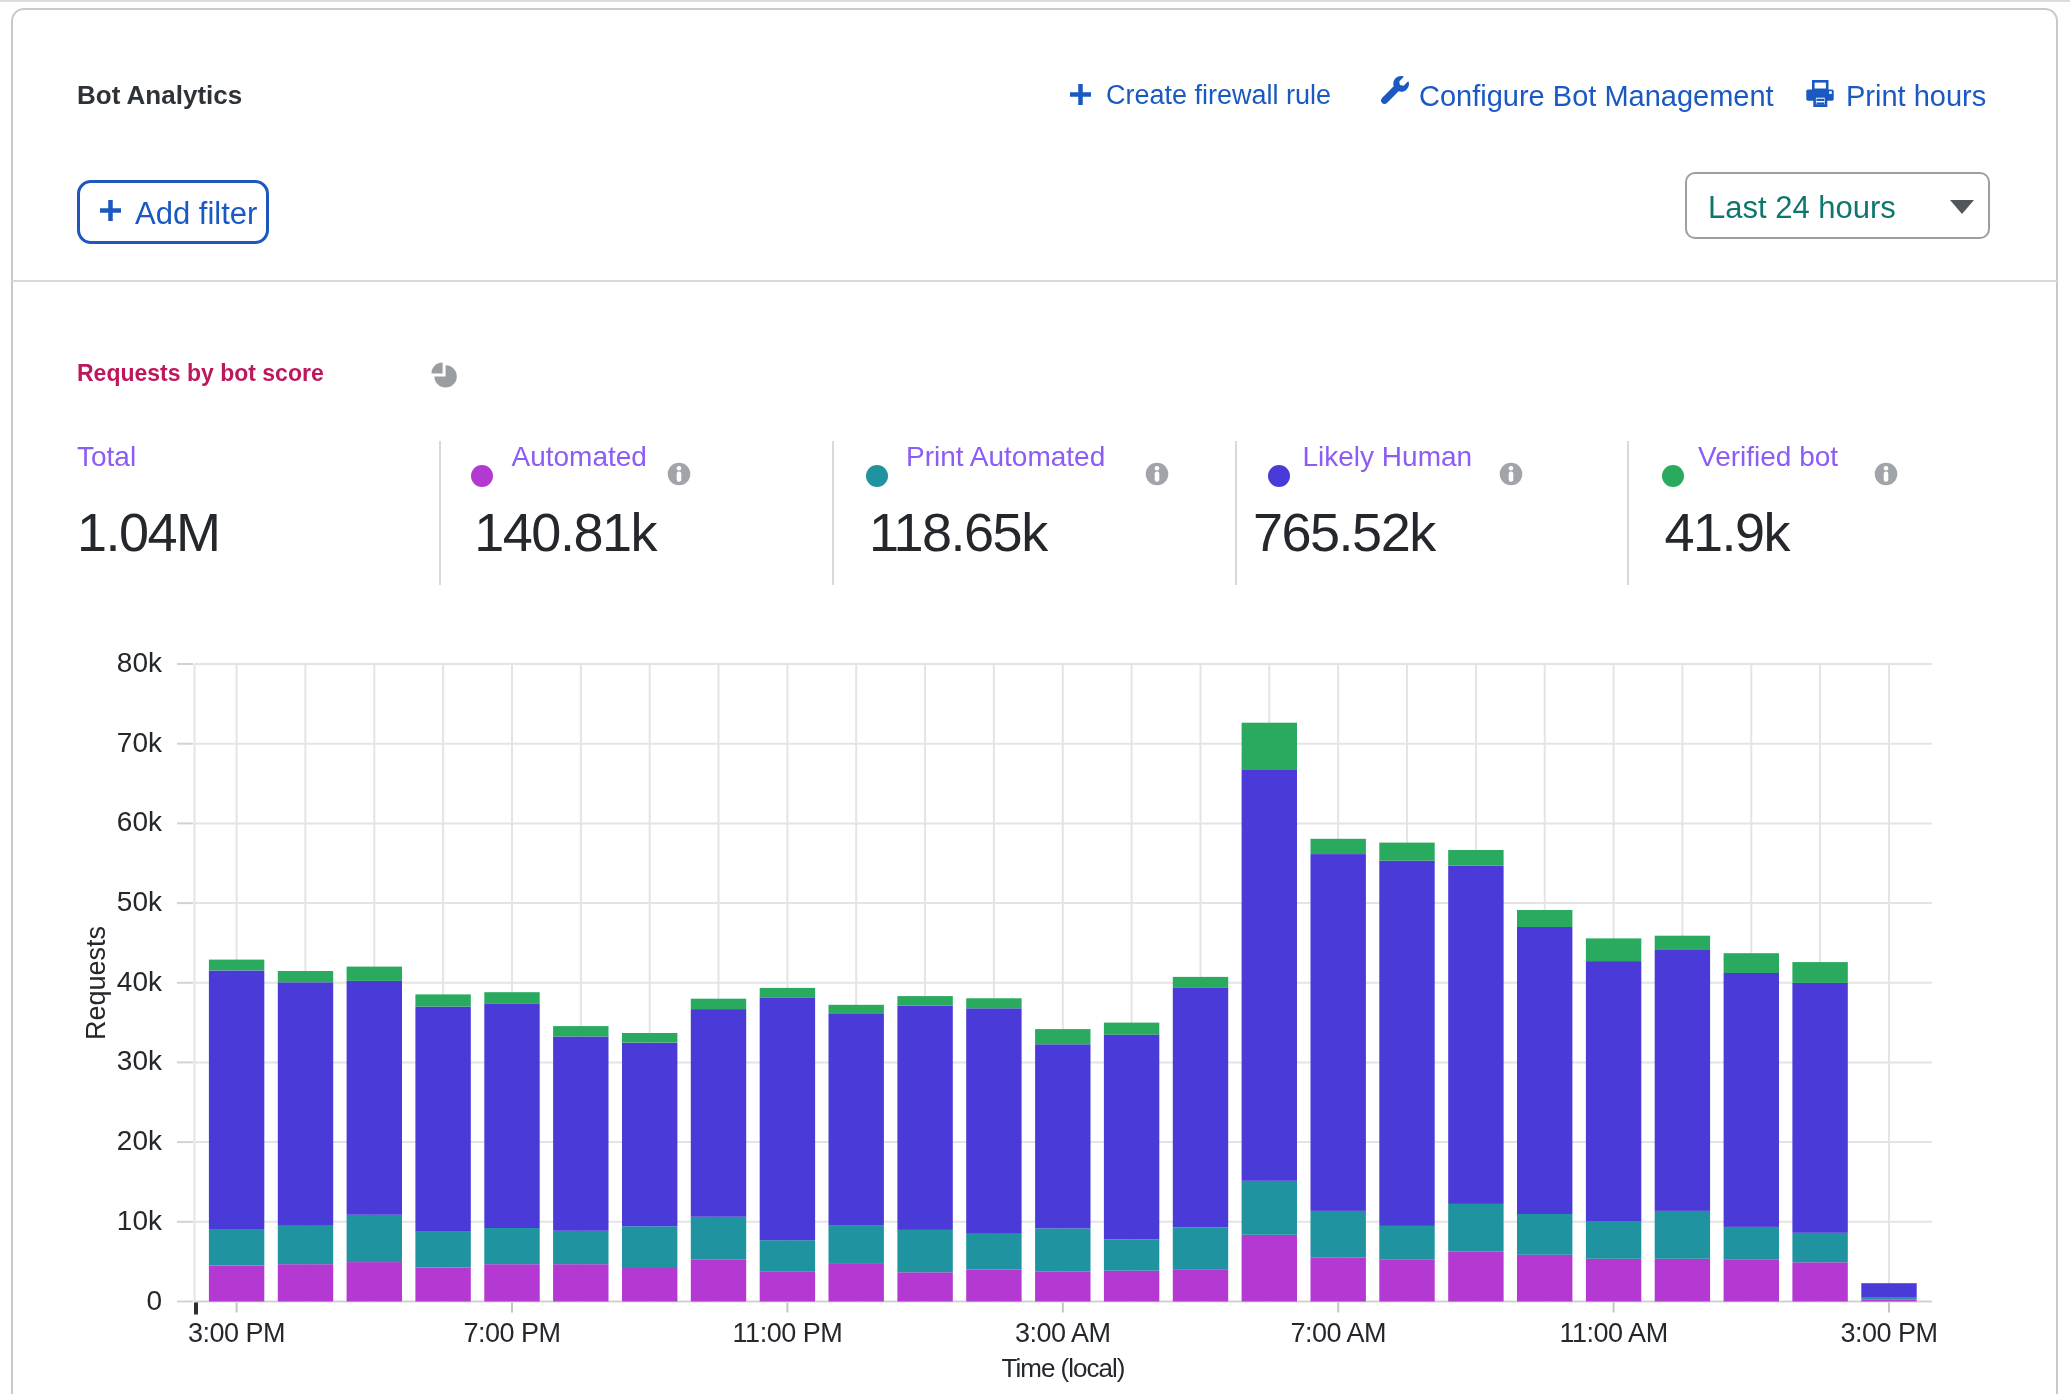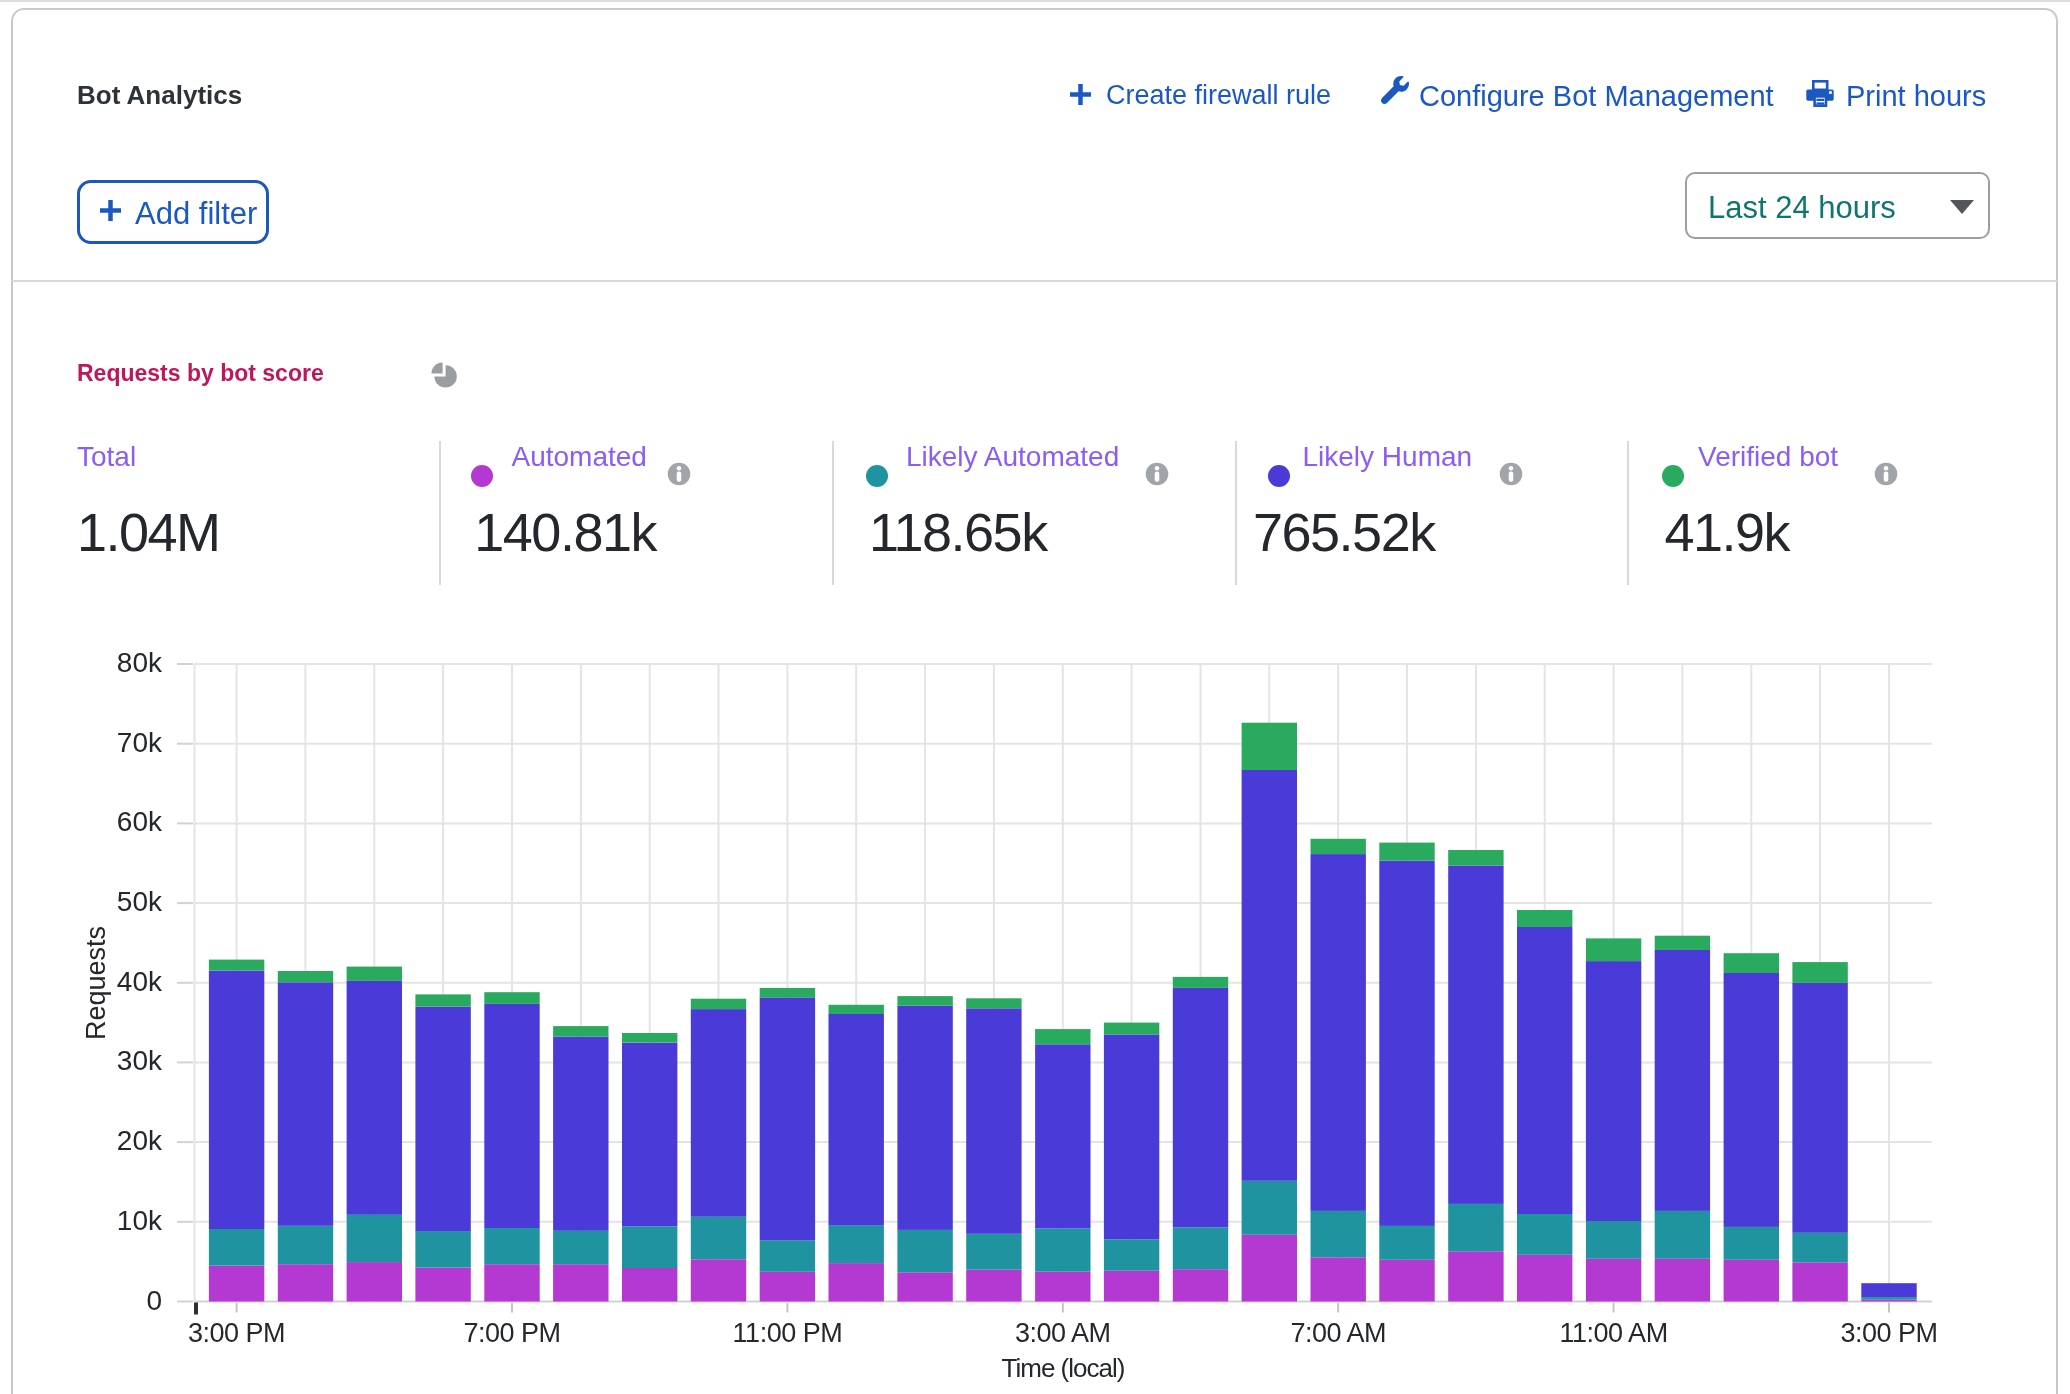--- a/index.html
+++ b/index.html
@@ -56,21 +56,21 @@
 <div style="position:absolute;left:471px;top:465px;width:22px;height:22px;border-radius:50%;background:#b438d2"></div>
 <div class="slab" style="left:511.5px">Automated</div>
 <svg style="position:absolute;left:667px;top:462px" width="24" height="24" viewBox="0 0 24 24">
     <circle cx="12" cy="12" r="11.3" fill="#a1a4a8"></circle>
     <rect x="9.7" y="9.6" width="4.6" height="10.2" rx="2.1" fill="#fff"></rect>
     <circle cx="12" cy="6.3" r="2.3" fill="#fff"></circle>
   </svg>
 <div class="sval" style="left:474.3px">140.81k</div>
 <div style="position:absolute;left:832px;top:441px;width:2px;height:144px;background:#d9d9d9"></div>
 <div style="position:absolute;left:866px;top:465px;width:22px;height:22px;border-radius:50%;background:#2093a0"></div>
-<div class="slab" style="left:906px">Likely Automated</div>
+<div class="slab" style="left:906px">Print Automated</div>
 <svg style="position:absolute;left:1145px;top:462px" width="24" height="24" viewBox="0 0 24 24">
     <circle cx="12" cy="12" r="11.3" fill="#a1a4a8"></circle>
     <rect x="9.7" y="9.6" width="4.6" height="10.2" rx="2.1" fill="#fff"></rect>
     <circle cx="12" cy="6.3" r="2.3" fill="#fff"></circle>
   </svg>
 <div class="sval" style="left:869px">118.65k</div>
 <div style="position:absolute;left:1235px;top:441px;width:2px;height:144px;background:#d9d9d9"></div>
 <div style="position:absolute;left:1267.8px;top:465px;width:22px;height:22px;border-radius:50%;background:#4a3bd8"></div>
 <div class="slab" style="left:1302.5px">Likely Human</div>
 <svg style="position:absolute;left:1499px;top:462px" width="24" height="24" viewBox="0 0 24 24">

